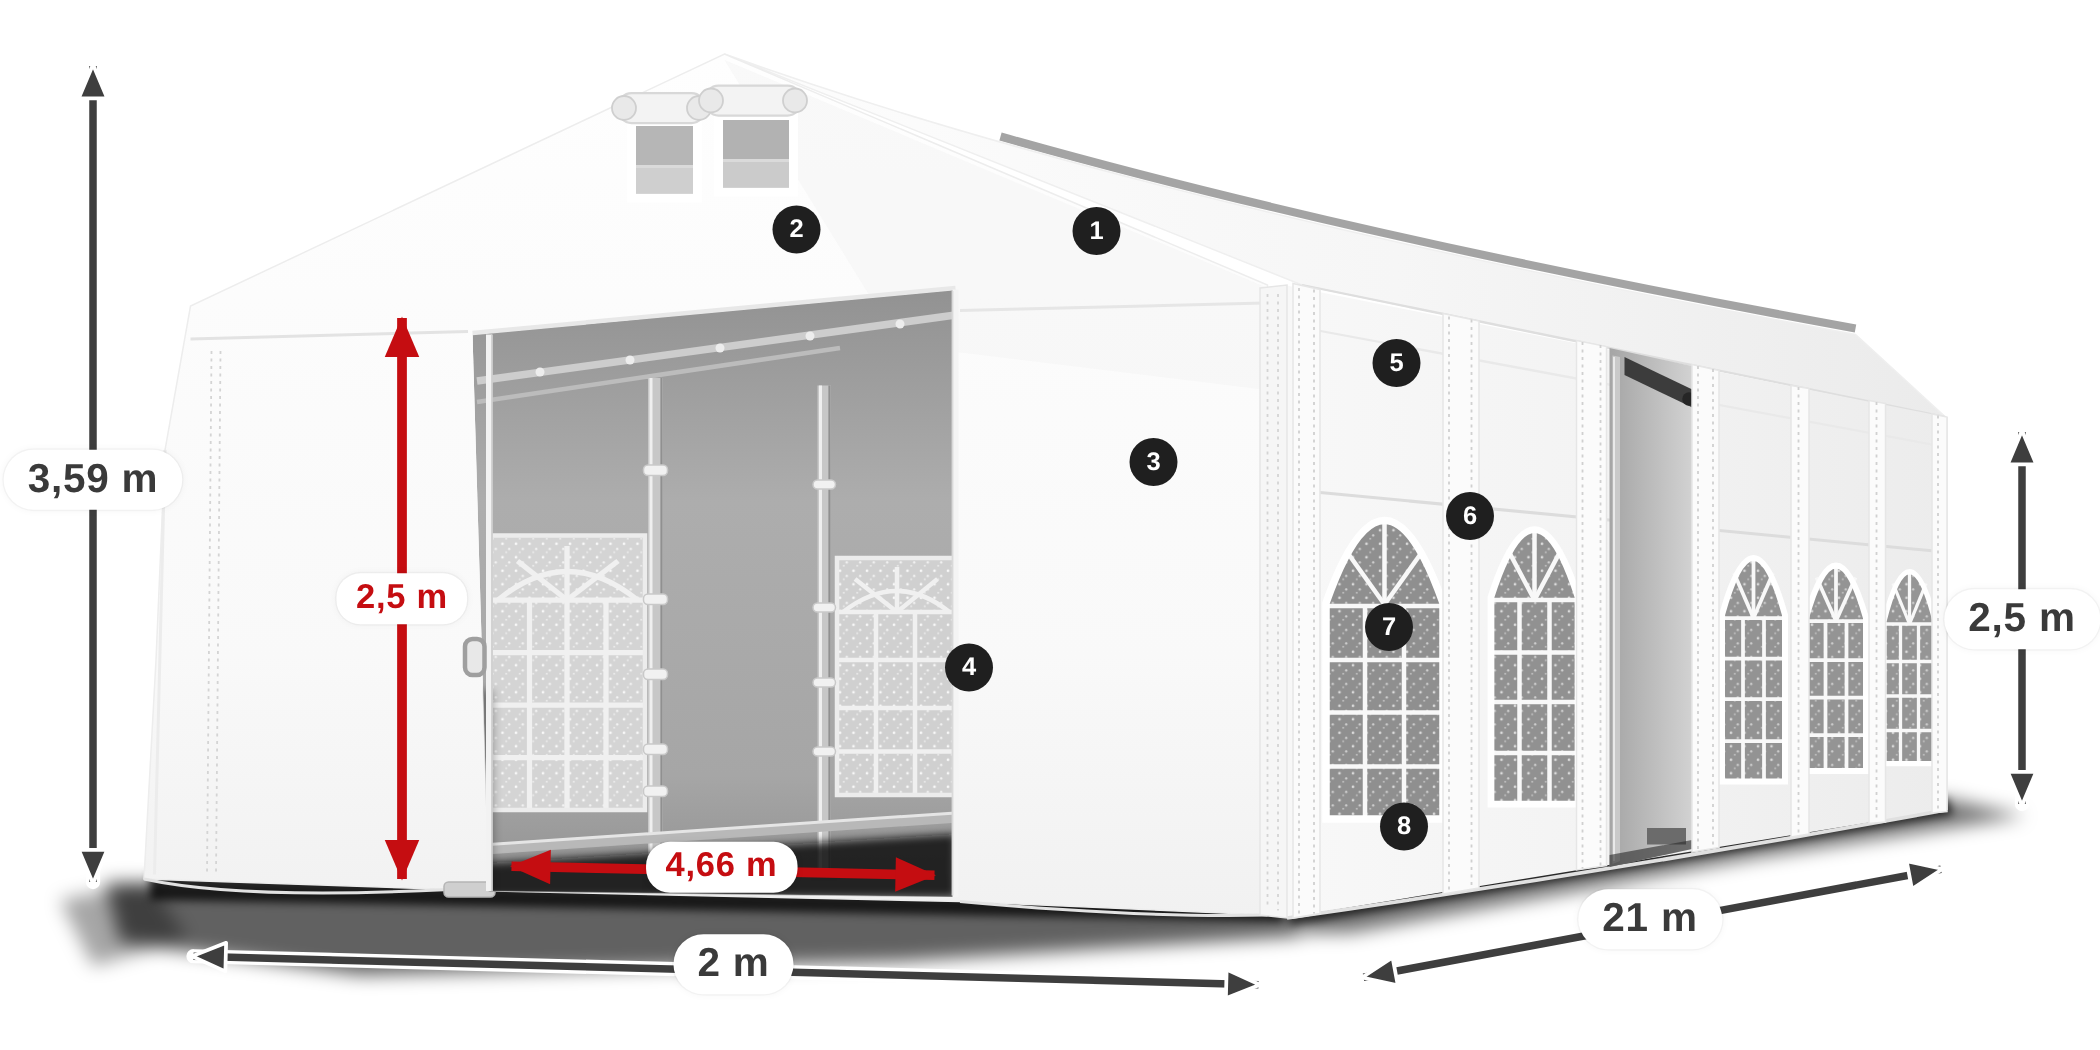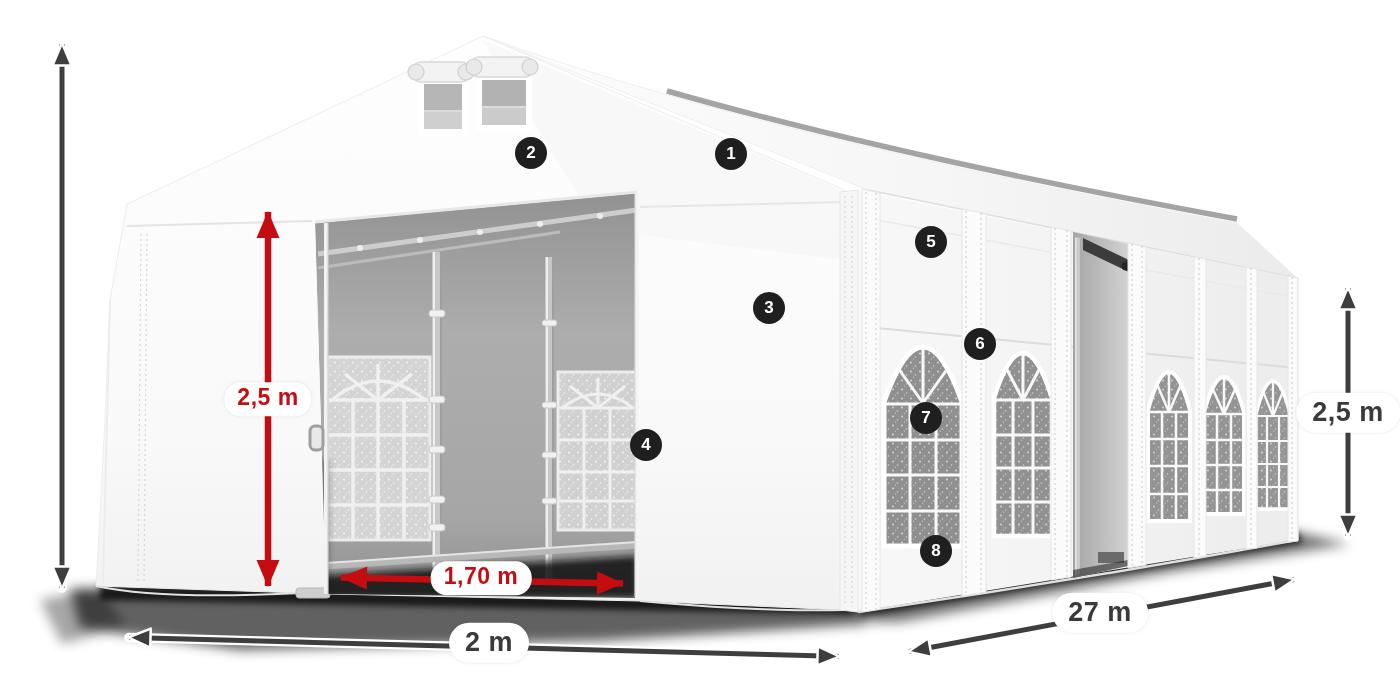--- a/index.html
+++ b/index.html
@@ -373,24 +373,25 @@
     <path d="M1348,288 L1348,536" stroke="#3e3e3e" stroke-width="5" fill="none" marker-start="url(#mGray)" marker-end="url(#mGray)"></path>
   </g>
   <g>
     <path d="M268,212 L268,586" stroke="#c50d11" stroke-width="6.5" fill="none" marker-start="url(#mRed)" marker-end="url(#mRed)"></path>
   </g>
   <g>
     <path d="M341,577.5 L623,583.5" stroke="#c50d11" stroke-width="6.5" fill="none" marker-start="url(#mRed)" marker-end="url(#mRed)"></path>
   </g>
 </svg>
 
+<div class="dim-label" style="left:62px;top:320px">3,59 m</div>
 <div class="dim-label red" style="left:268px;top:399px">2,5 m</div>
-<div class="dim-label red" style="left:481px;top:578px">1,70 m</div>
+<div class="dim-label red" style="left:481px;top:578px">4,66 m</div>
 <div class="dim-label" style="left:489px;top:643px">2 m</div>
-<div class="dim-label" style="left:1100px;top:613px">27 m</div>
+<div class="dim-label" style="left:1100px;top:613px">21 m</div>
 <div class="dim-label" style="left:1348px;top:413px">2,5 m</div>
 
 <div class="badge" style="left:715px;top:138px">1</div>
 <div class="badge" style="left:515px;top:137px">2</div>
 <div class="badge" style="left:753px;top:292px">3</div>
 <div class="badge" style="left:630px;top:429px">4</div>
 <div class="badge" style="left:915px;top:226px">5</div>
 <div class="badge" style="left:964px;top:328px">6</div>
 <div class="badge" style="left:910px;top:402px">7</div>
 <div class="badge" style="left:920px;top:535px">8</div>

